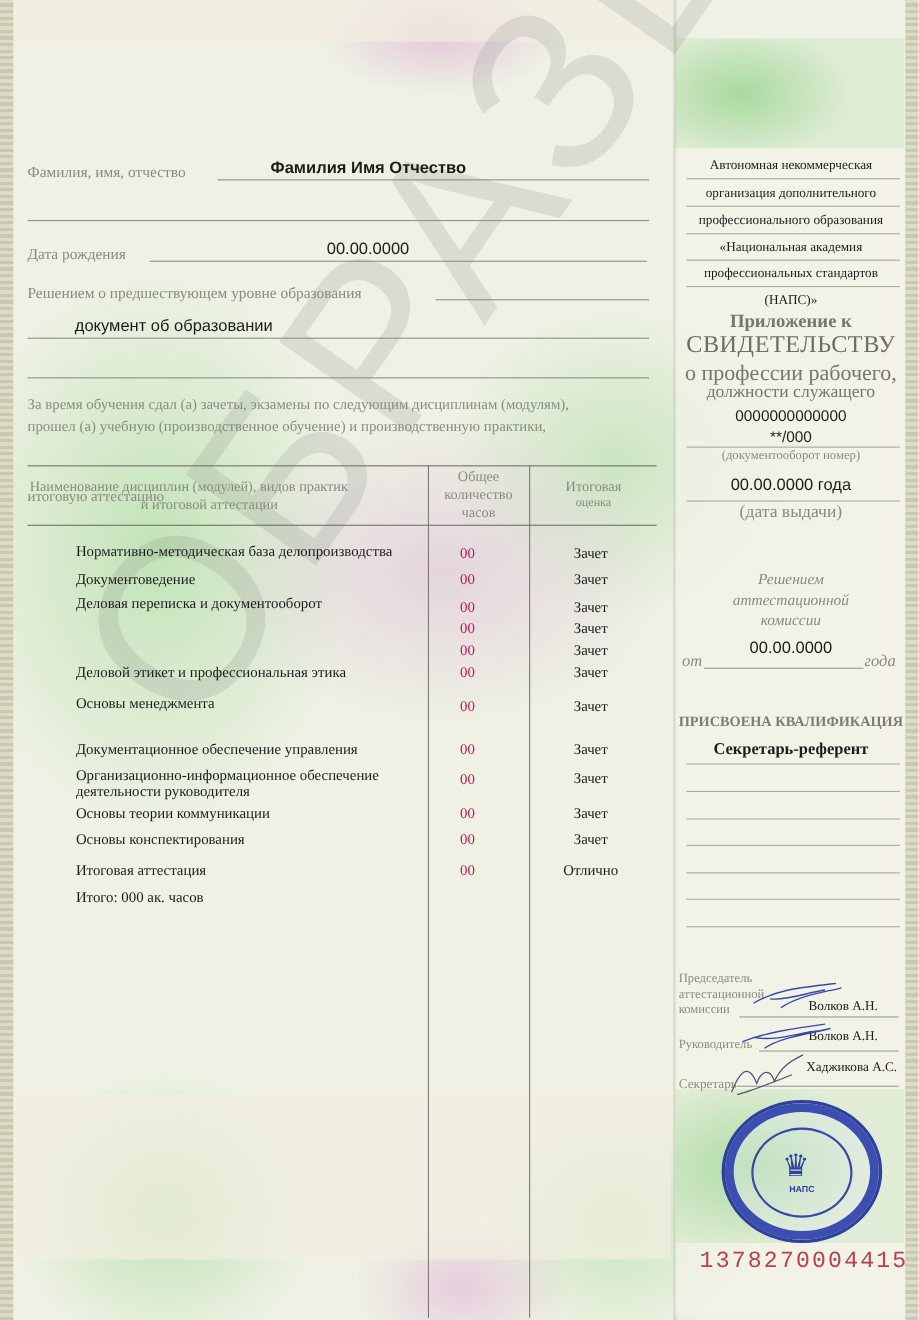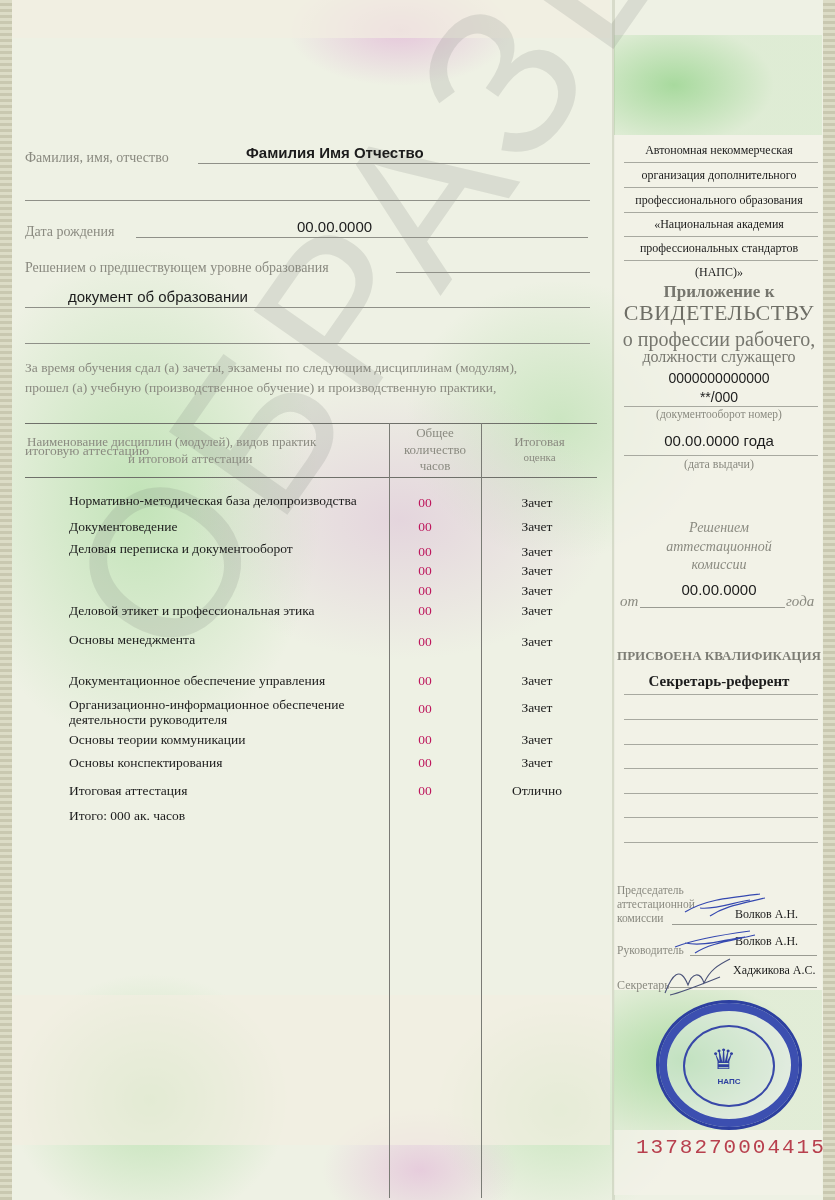--- a/index.html
+++ b/index.html
@@ -176,21 +176,21 @@
 <span class="rp-text" style="top:282px;font-size:17px;font-weight:bold;color:#76766e;">Приложение к</span>
 <span class="rp-text" style="top:300px;font-size:22px;color:#6e6e66;letter-spacing:0.5px;">СВИДЕТЕЛЬСТВУ</span>
 <span class="rp-text" style="top:328px;font-size:20px;color:#76766e;">о профессии рабочего,</span>
 <span class="rp-text" style="top:348px;font-size:16px;color:#76766e;">должности служащего</span>
 <span class="rp-text" style="top:370px;font-size:14px;font-family:'Liberation Sans',sans-serif;">0000000000000</span>
 <span class="rp-text" style="top:389px;font-size:14px;font-family:'Liberation Sans',sans-serif;">**/000</span>
 <div class="rp-line" style="top:406px;"></div>
 <span class="rp-text" style="top:408px;font-size:11.5px;color:#8a8a80;">(документооборот номер)</span>
 <span class="rp-text" style="top:432px;font-size:15px;font-family:'Liberation Sans',sans-serif;">00.00.0000 года</span>
 <div class="rp-line" style="top:455px;"></div>
-<span class="rp-text" style="top:457px;font-size:12px;color:#8a8a80;font-family:Liberation Serif, serif;">(дата выдачи)</span>
+<span class="rp-text" style="top:457px;font-size:16px;color:#8a8a80;font-family:Liberation Serif, serif;">(дата выдачи)</span>
 
 <span class="rp-text" style="top:520px;font-size:14px;font-style:italic;color:#8a8a80;">Решением</span>
 <span class="rp-text" style="top:539px;font-size:14px;font-style:italic;color:#8a8a80;">аттестационной</span>
 <span class="rp-text" style="top:557px;font-size:14px;font-style:italic;color:#8a8a80;">комиссии</span>
 <span class="rp-text" style="top:581px;font-size:15px;font-family:'Liberation Sans',sans-serif;">00.00.0000</span>
 <span class="lbl" style="left:620px;top:593px;font-style:italic;font-size:15px;">от</span>
 <div class="line" style="left:640px;top:607px;width:145px;background:#9a9b92;"></div>
 <span class="lbl" style="left:786px;top:593px;font-style:italic;font-size:15px;">года</span>
 
 <span class="rp-text" style="top:648px;font-size:13px;font-weight:bold;color:#7d7d75;">ПРИСВОЕНА КВАЛИФИКАЦИЯ</span>

